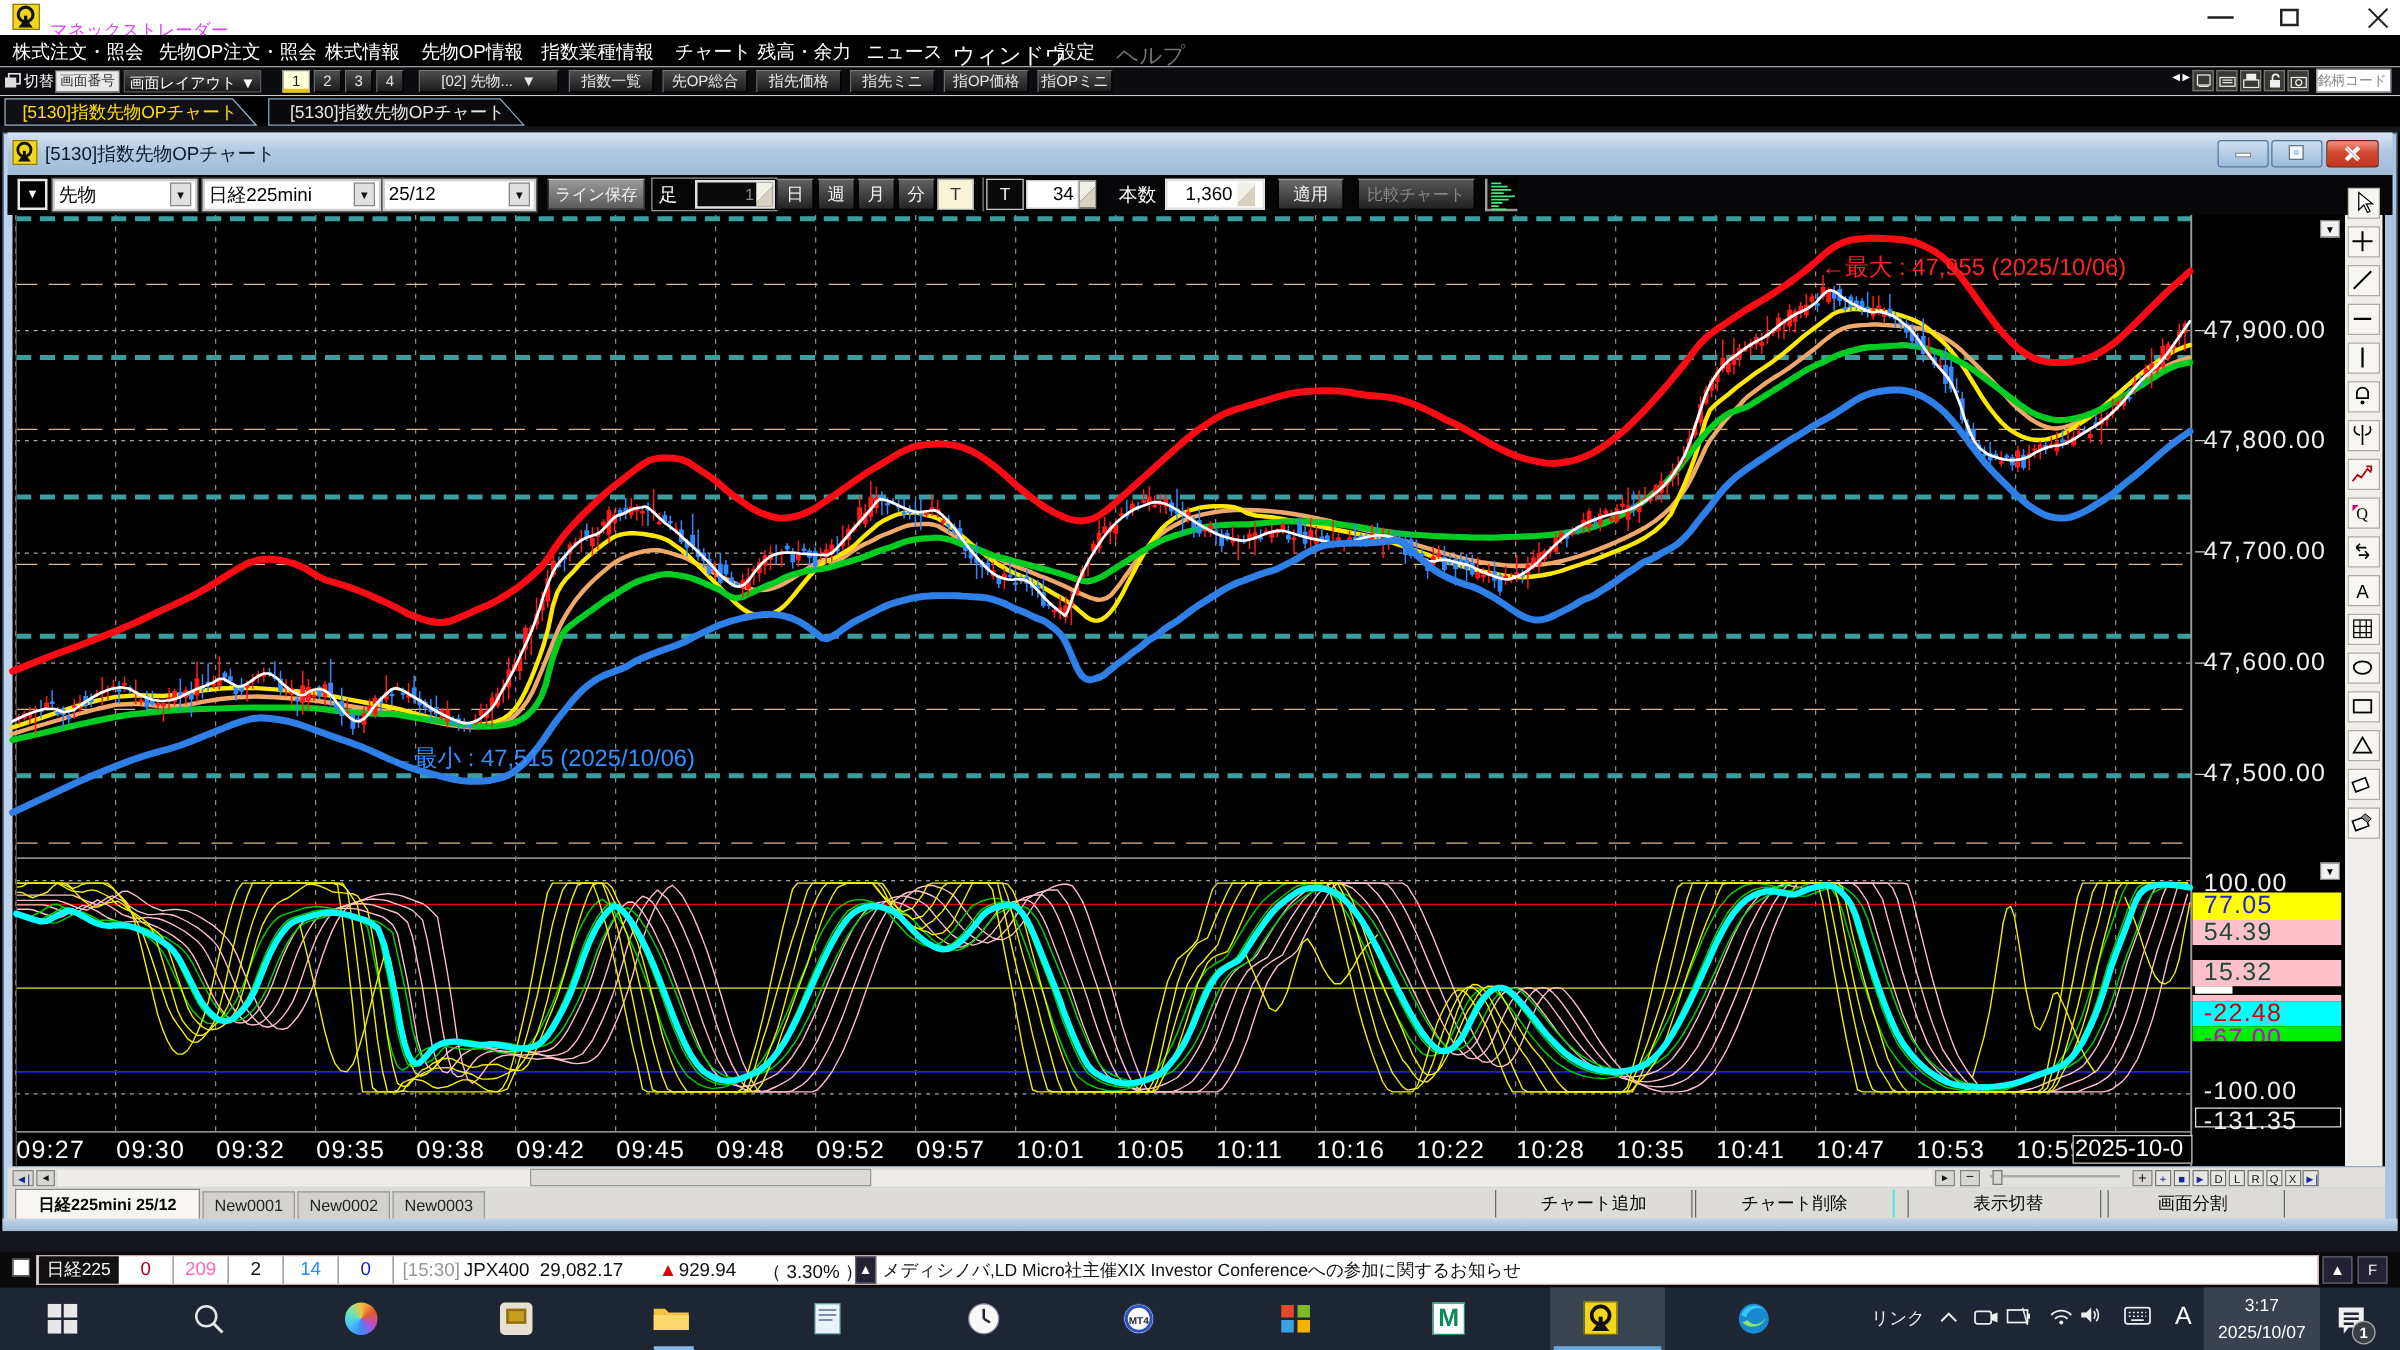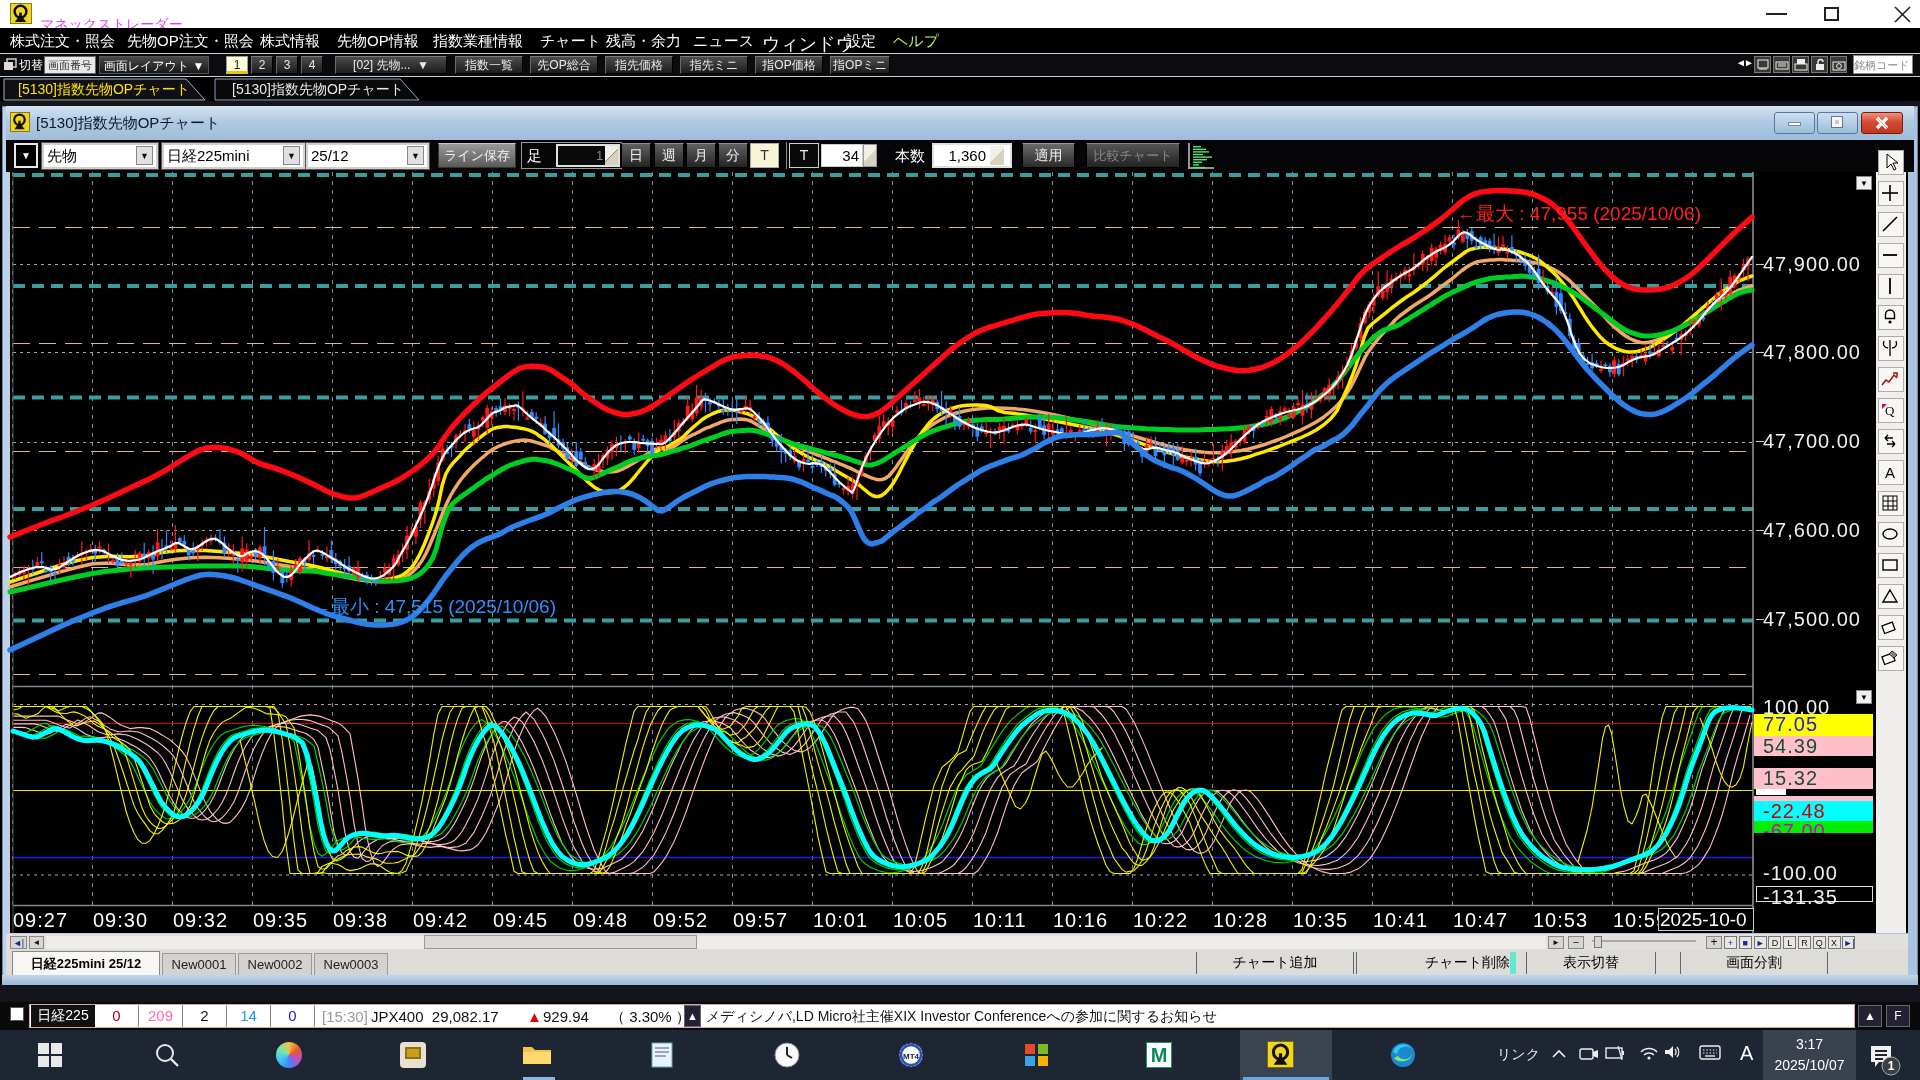--- a/index.html
+++ b/index.html
@@ -18,21 +18,21 @@
 <div class="abs" style="left:10px;top:32px;font-size:15px;color:#fff">株式注文・照会</div>
 <div class="abs" style="left:127px;top:32px;font-size:15px;color:#fff">先物OP注文・照会</div>
 <div class="abs" style="left:260px;top:32px;font-size:15px;color:#fff">株式情報</div>
 <div class="abs" style="left:337px;top:32px;font-size:15px;color:#fff">先物OP情報</div>
 <div class="abs" style="left:433px;top:32px;font-size:15px;color:#fff">指数業種情報</div>
 <div class="abs" style="left:540px;top:32px;font-size:15px;color:#fff">チャート</div>
 <div class="abs" style="left:606px;top:32px;font-size:15px;color:#fff">残高・余力</div>
 <div class="abs" style="left:693px;top:32px;font-size:15px;color:#fff">ニュース</div>
 <div class="abs" style="left:762px;top:32px;font-size:18px;color:#fff">ウィンドウ</div>
 <div class="abs" style="left:846px;top:32px;font-size:15px;color:#fff">設定</div>
-<div class="abs" style="left:893px;top:32px;font-size:15px;color:#bef264">ヘルプ</div>
+<div class="abs" style="left:893px;top:32px;font-size:18px;color:#737373">ヘルプ</div>
 <div class="abs" style="left:0;top:53px;width:1920px;height:1px;background:#ccc"></div>
 <div class="abs" style="left:0;top:54px;width:1920px;height:22px;background:#0c0c10"></div>
 <div class="abs" style="left:0;top:76px;width:1920px;height:1px;background:#ccc"></div>
 <svg class="abs" style="left:3px;top:58px" width="14" height="13">
     <rect x="1" y="4" width="9" height="8" fill="#ddd"></rect>
     <rect x="4" y="1" width="9" height="8" fill="none" stroke="#ddd" stroke-width="1.4"></rect>
   </svg>
 <div class="abs" style="left:19px;top:56px;width:30px;height:18px;font-size:12px;color:#fff;line-height:18px">切替</div>
 <div class="abs" style="left:44px;top:56px;width:52px;height:18px;background:#e8e8e8;border:1px solid #666;font-size:11px;color:#333;text-align:center;line-height:16px">画面番号</div>
 <div class="abs" style="left:99px;top:56px;width:110px;height:18px;font-size:12px;color:#fff;line-height:18px;text-align:center;background:linear-gradient(#484848,#181818);border:1px solid #555">画面レイアウト ▼</div>
@@ -1144,22 +1144,22 @@
 <div class="abs" style="left:1798.0px;top:936px;width:13px;height:13px;background:#e8e6e2;border:1px solid #777;color:#111;font-size:9px;text-align:center;line-height:12px">R</div>
 <div class="abs" style="left:1812.8px;top:936px;width:13px;height:13px;background:#e8e6e2;border:1px solid #777;color:#111;font-size:9px;text-align:center;line-height:12px">Q</div>
 <div class="abs" style="left:1827.6px;top:936px;width:13px;height:13px;background:#e8e6e2;border:1px solid #777;color:#111;font-size:9px;text-align:center;line-height:12px">X</div>
 <div class="abs" style="left:1842.4px;top:936px;width:13px;height:13px;background:#e8e6e2;border:1px solid #777;color:#1a2a9a;font-size:9px;text-align:center;line-height:12px">►|</div>
 <div class="abs" style="left:6px;top:950px;width:1902px;height:25px;background:#dedcd8"></div>
 <div class="abs" style="left:12px;top:951px;width:148px;height:24px;background:#f8f6f2;border:1px solid #888;border-bottom:none;font-size:13px;font-weight:bold;color:#000;text-align:center;line-height:23px">日経225mini 25/12</div>
 <div class="abs" style="left:162px;top:953px;width:74px;height:22px;background:#d4d2ce;border:1px solid #999;border-bottom:none;font-size:13px;color:#222;text-align:center;line-height:21px">New0001</div>
 <div class="abs" style="left:238px;top:953px;width:74px;height:22px;background:#d4d2ce;border:1px solid #999;border-bottom:none;font-size:13px;color:#222;text-align:center;line-height:21px">New0002</div>
 <div class="abs" style="left:314px;top:953px;width:74px;height:22px;background:#d4d2ce;border:1px solid #999;border-bottom:none;font-size:13px;color:#222;text-align:center;line-height:21px">New0003</div>
 <div class="abs" style="left:1196px;top:952px;width:158px;height:22px;border-right:1px solid #666;border-left:1px solid #666;font-size:14px;color:#000;text-align:center;line-height:21px">チャート追加</div>
-<div class="abs" style="left:1356px;top:952px;width:160px;height:22px;border-right:6px solid #5eead4;border-left:1px solid #666;font-size:14px;color:#000;text-align:right;line-height:21px">チャート削除</div>
-<div class="abs" style="left:1526px;top:952px;width:130px;height:22px;border-right:1px solid #666;border-left:1px solid #666;font-size:14px;color:#000;text-align:center;line-height:21px">表示切替</div>
+<div class="abs" style="left:1356px;top:952px;width:160px;height:22px;border-right:2px solid #5eead4;border-left:1px solid #666;font-size:14px;color:#000;text-align:center;line-height:21px">チャート削除</div>
+<div class="abs" style="left:1526px;top:952px;width:161px;height:22px;border-right:1px solid #666;border-left:1px solid #666;font-size:14px;color:#000;text-align:center;line-height:21px">表示切替</div>
 <div class="abs" style="left:1680px;top:952px;width:148px;height:22px;border-right:1px solid #666;border-left:1px solid #666;font-size:14px;color:#000;text-align:center;line-height:21px">画面分割</div>
 <div class="abs" style="left:2px;top:975px;width:1916px;height:10px;background:linear-gradient(#c2d6ea,#9cb8d6)"></div>
 <div class="abs" style="left:0;top:985px;width:1920px;height:17px;background:#14141c"></div>
 <div class="abs" style="left:0;top:1002px;width:1920px;height:28px;background:#0a0a0a"></div>
 <div class="abs" style="left:10px;top:1007px;width:14px;height:14px;background:#fff;border:1px solid #555"></div>
 <div class="abs" style="left:29px;top:1004px;width:1826px;height:24px;background:#fff;border:1px solid #caa"></div>
 <div class="abs" style="left:31px;top:1005px;width:64px;height:22px;background:#111;color:#fff;font-size:14px;text-align:center;line-height:21px">日経225</div>
 <div class="abs" style="left:95px;top:1005px;width:44px;height:22px;border-right:1px solid #888;color:#aa0022;font-size:15px;text-align:center;line-height:21px">0</div>
 <div class="abs" style="left:139px;top:1005px;width:44px;height:22px;border-right:1px solid #888;color:#ff69b4;font-size:15px;text-align:center;line-height:21px">209</div>
 <div class="abs" style="left:183px;top:1005px;width:44px;height:22px;border-right:1px solid #888;color:#111;font-size:15px;text-align:center;line-height:21px">2</div>

